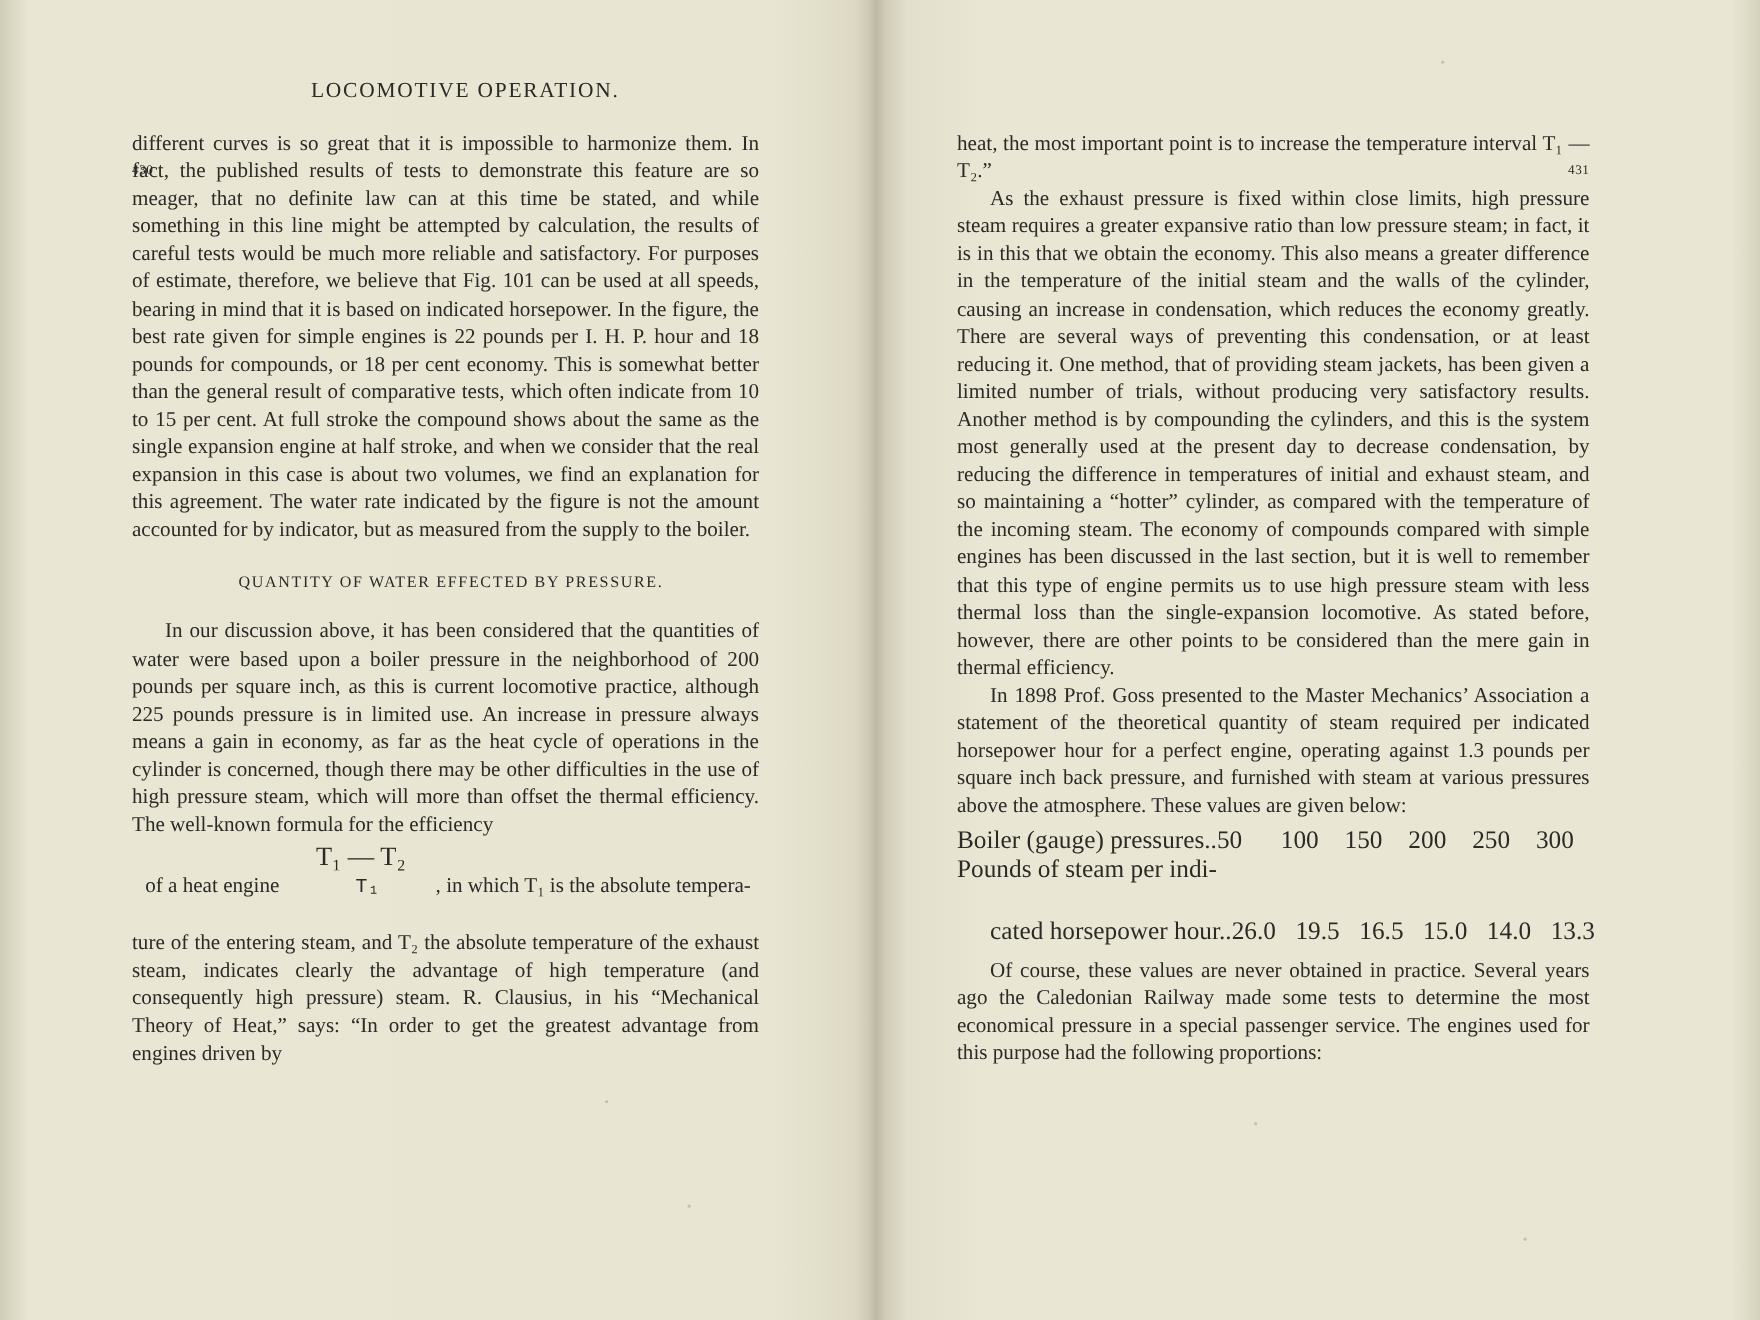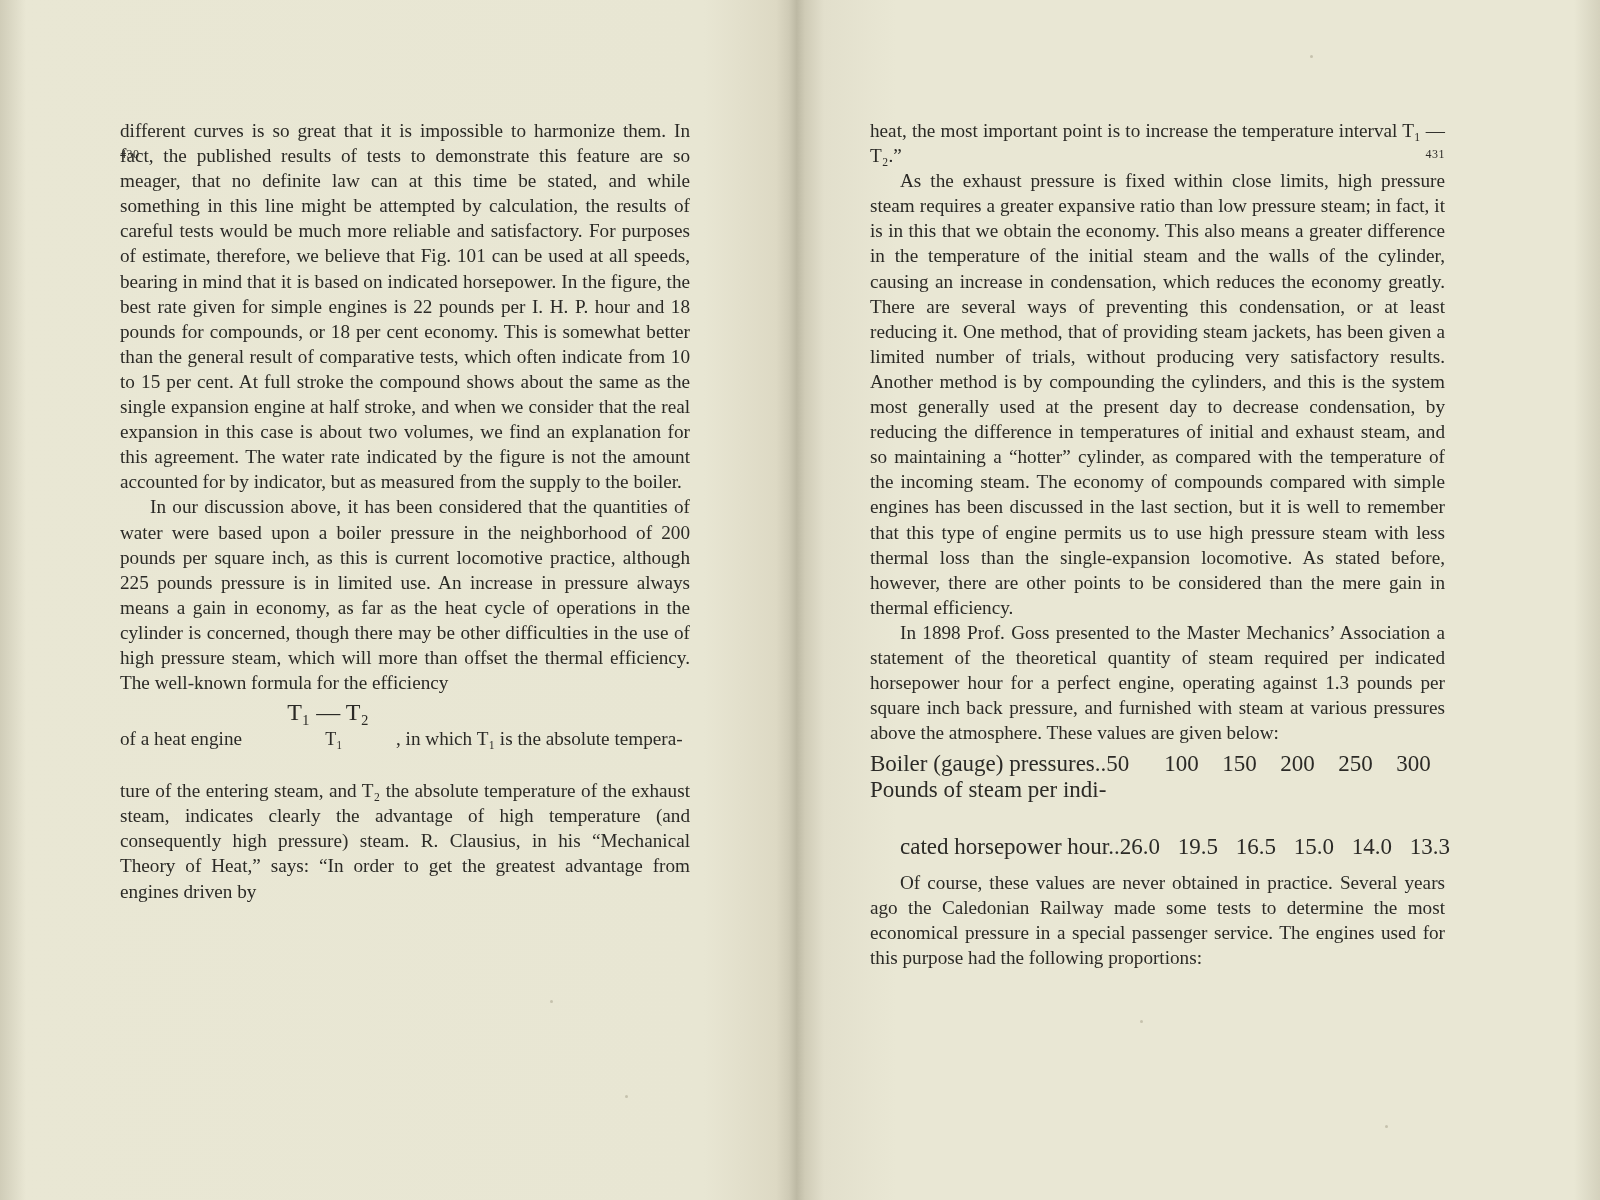--- a/index.html
+++ b/index.html
@@ -95,36 +95,36 @@
   }
   .formula-block {
     position: relative;
     margin: 5px 0 2px 0;
     height: 76px;
     font-size: 19.2px;
     line-height: 25px;
   }
   .formula-lead {
     position: absolute;
-    left: 0;
+    left: 12px;
     top: 26px;
   }
   .frac {
     position: absolute;
     left: 158px;
     top: 0px;
     width: 112px;
     text-align: center;
   }
   .frac .num { font-size: 24px; }
   .frac .bar {
     border-top: 1.3px solid #35332c;
     margin: 2px 6px 2px 6px;
   }
-  .frac .den { font-size: 18px; }
+  .frac .den { font-size: 18px; font-family: Liberation Mono, monospace; }
   .formula-tail {
     position: absolute;
     left: 276px;
     top: 26px;
     width: 296px;
   }
   .table-block {
     margin-top: 6px;
     font-size: 23px;
     line-height: 25.4px;
@@ -165,25 +165,27 @@
 <body>
 
 <div class="spread">
 
   <div class="page page-left">
     <div class="edge-shadow-left"></div>
     <div class="page-inner">
 
       <div class="running-head">
         <span class="folio">430</span>
+        <span class="head-title">LOCOMOTIVE OPERATION.</span>
       </div>
 
       <div class="body-col">
         <p class="para">different curves is so great that it is impossible to harmonize them. In fact, the published results of tests to demonstrate this feature are so meager, that no definite law can at this time be stated, and while something in this line might be attempted by calculation, the results of careful tests would be much more reliable and satisfactory. For purposes of estimate, therefore, we believe that Fig. 101 can be used at all speeds, bearing in mind that it is based on indicated horsepower. In the figure, the best rate given for simple engines is 22 pounds per I. H. P. hour and 18 pounds for compounds, or 18 per cent economy. This is somewhat better than the general result of comparative tests, which often indicate from 10 to 15 per cent. At full stroke the compound shows about the same as the single expansion engine at half stroke, and when we consider that the real expansion in this case is about two volumes, we find an explanation for this agreement. The water rate indicated by the figure is not the amount accounted for by indicator, but as measured from the supply to the boiler.</p>
 
+        <div class="section-head">QUANTITY OF WATER EFFECTED BY PRESSURE.</div>
 
         <p class="para indent">In our discussion above, it has been considered that the quantities of water were based upon a boiler pressure in the neighborhood of 200 pounds per square inch, as this is current locomotive practice, although 225 pounds pressure is in limited use. An increase in pressure always means a gain in economy, as far as the heat cycle of operations in the cylinder is concerned, though there may be other difficulties in the use of high pressure steam, which will more than offset the thermal efficiency. The well-known formula for the efficiency</p>
 
         <div class="formula-block">
           <span class="formula-lead">of a heat engine</span>
           <span class="frac">
             <span class="num">T₁ — T₂</span>
             <span class="bar"></span>
             <span class="den">T₁</span>
           </span>

